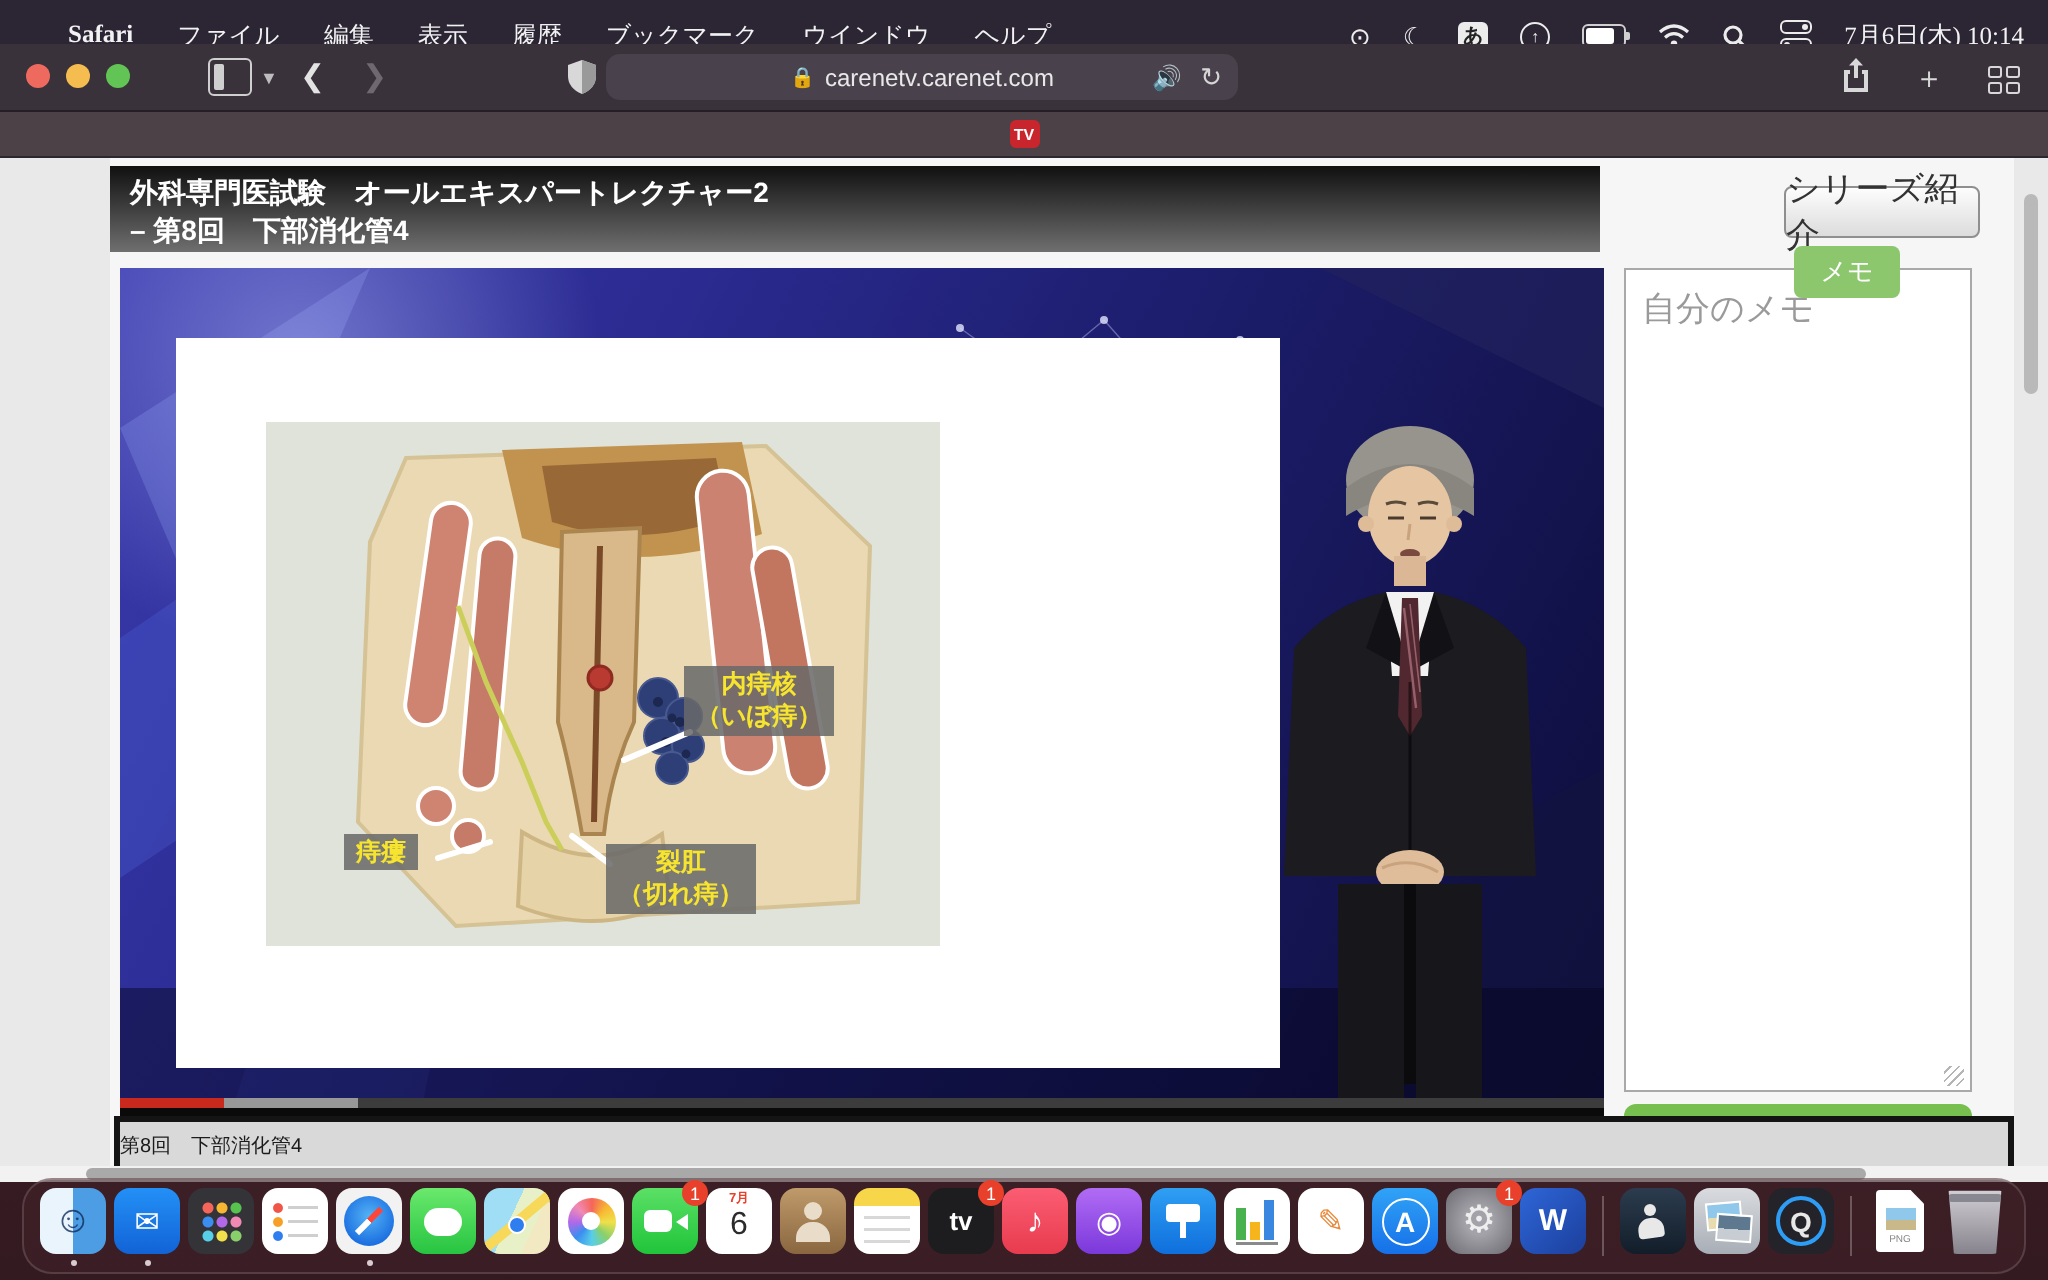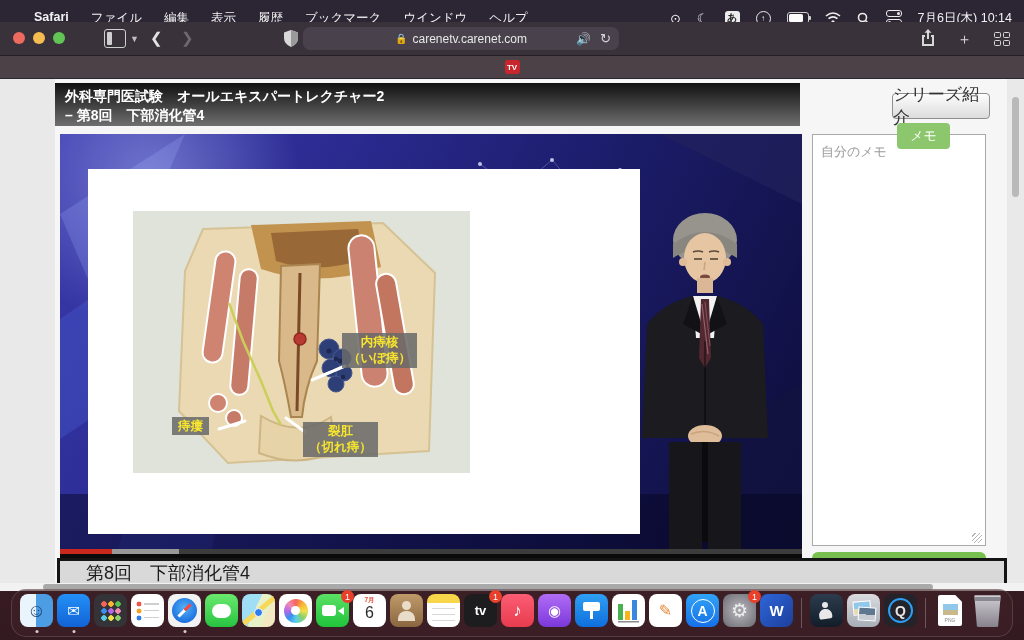--- a/index.html
+++ b/index.html
@@ -2,21 +2,21 @@
 <html style="--accent_green: #8cc66d; --save_green: #77c04f; --progress_red: #c9281c; --brand_red: #c9252d; --slide_label_yellow: #f6e42e;"><head>
 <meta charset="utf-8">
 <style>
   html,body{margin:0;padding:0;background:#1a1420;}
   .screen{position:relative;width:1024px;height:640px;overflow:hidden;
     font-family:"Liberation Sans","DejaVu Sans",sans-serif;
     background:linear-gradient(180deg,#2a2335 0%,#2e2230 55%,#3a1d24 82%,#331a20 100%);}
 
   
   .menubar{position:absolute;left:0;top:0;width:100%;height:36px;background:#2b2534;
-    display:flex;align-items:center;color:#f2f2f2;font-size:12.5px;box-sizing:border-box;padding:0 12px;}
+    display:flex;align-items:center;color:#f2f2f2;font-size:12.5px;box-sizing:border-box;padding:0 12px;font-family:Liberation Serif, serif;}
   .menubar .apple{font-size:13px;margin:0 14px 0 8px;}
   .menu-items{display:flex;gap:22px;}
   .menu-items span{white-space:nowrap;}
   .menu-items span:first-child{font-weight:bold;}
   .mb-right{margin-left:auto;display:flex;align-items:center;gap:16px;}
   .si{display:inline-flex;align-items:center;justify-content:center;color:#ececec;}
   .si-glyph{font-size:13px;line-height:1;}
   .si-ja{width:15px;height:15px;background:#ececec;color:#222;border-radius:3px;font-size:10px;font-weight:bold;
     display:flex;align-items:center;justify-content:center;}
   .si-circ{width:13px;height:13px;border:1.3px solid #ececec;border-radius:50%;font-size:8px;display:flex;align-items:center;justify-content:center;}
@@ -82,33 +82,33 @@
   .alabel.p1{left:209px;top:122px;} .alabel.p2{left:39px;top:206px;} .alabel.p3{left:170px;top:211px;}
 
   .lecturer{position:absolute;left:565px;top:72px;}
 
   .progress{position:absolute;left:0;bottom:4px;width:100%;height:5px;background:#3c3c3c;}
   .progress .buffered{position:absolute;left:0;top:0;bottom:0;background:#989898;}
   .progress .played{position:absolute;left:0;top:0;bottom:0;background:var(--progress_red,#c9281c);}
 
   
   .memo-area{position:absolute;left:812px;top:55px;width:174px;height:412px;box-sizing:border-box;
-    border:1px solid #a9a9a9;background:#fff;font-size:13px;color:#333;padding:8px;resize:none;
+    border:1px solid #a9a9a9;background:#fff;font-size:17px;color:#333;padding:8px;resize:none;
     font-family:"Liberation Sans","DejaVu Sans",sans-serif;}
   .memo-area::placeholder{color:#9a9a9a;}
   .resize-grip{position:absolute;left:972px;top:454px;width:10px;height:10px;
     background:repeating-linear-gradient(135deg,transparent 0 2px,#b5b5b5 2px 3px);}
   .save-btn{position:absolute;left:812px;top:473px;width:174px;height:28px;background:var(--save_green,#77c04f);
     color:#fff;font-size:12px;letter-spacing:6px;border:none;border-radius:6px;
     display:flex;align-items:center;justify-content:center;}
 
   
   .playlist{position:absolute;left:57px;top:479px;width:950px;height:26px;box-sizing:border-box;
     background:#d9d9d9;border:3px solid #141414;border-bottom:none;display:flex;align-items:center;}
-  .playlist .pl-label{margin-left:26px;font-size:18px;color:#1c1c1c;}
+  .playlist .pl-label{font-size:10px;color:#1c1c1c;}
   .hscroll{position:absolute;left:0;top:504px;width:1024px;height:8px;background:#f2f2f2;}
   .hscroll .thumb{position:absolute;left:43px;top:1px;width:890px;height:6px;background:#a9a9a9;border-radius:3px;}
   .vscroll-thumb{position:absolute;left:1012px;top:18px;width:7px;height:100px;background:#b9b9b9;border-radius:4px;}
 
   
   .dock{position:absolute;left:50%;transform:translateX(-50%);bottom:3px;height:40px;display:flex;align-items:center;
     gap:4px;padding:3px 8px;background:rgba(64,34,40,.62);border:1px solid rgba(255,255,255,.14);border-radius:15px;}
   .dock-item{position:relative;width:33px;height:38px;display:flex;align-items:flex-start;justify-content:center;}
   .dock-icon{position:relative;width:33px;height:33px;border-radius:8px;overflow:hidden;
     display:flex;align-items:center;justify-content:center;}

